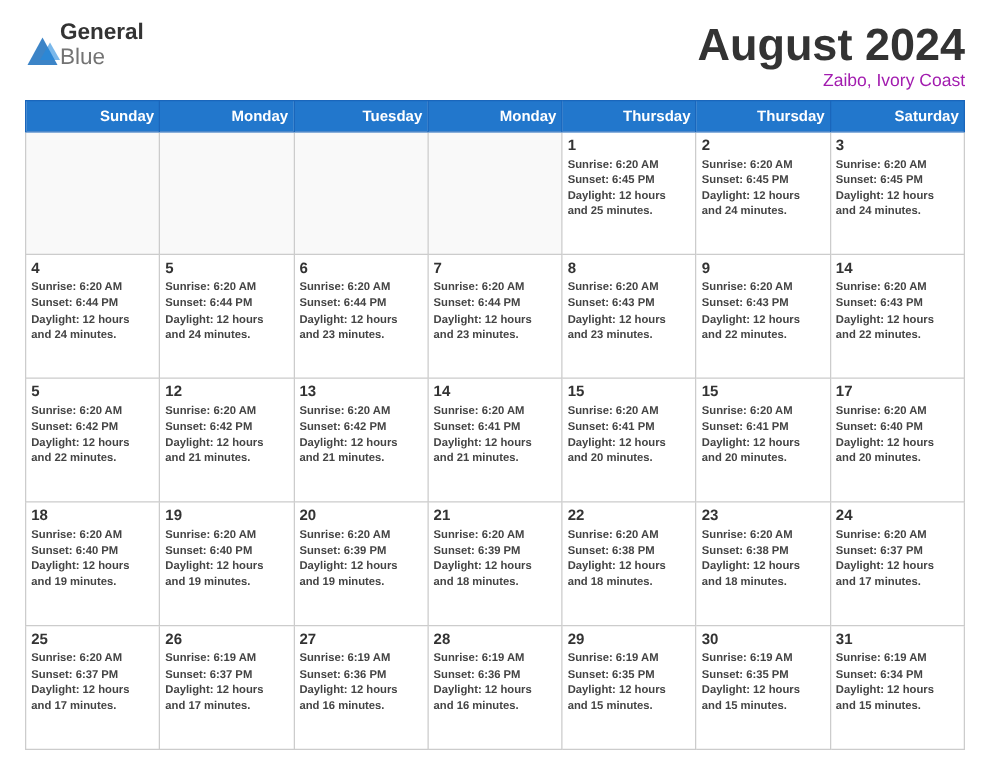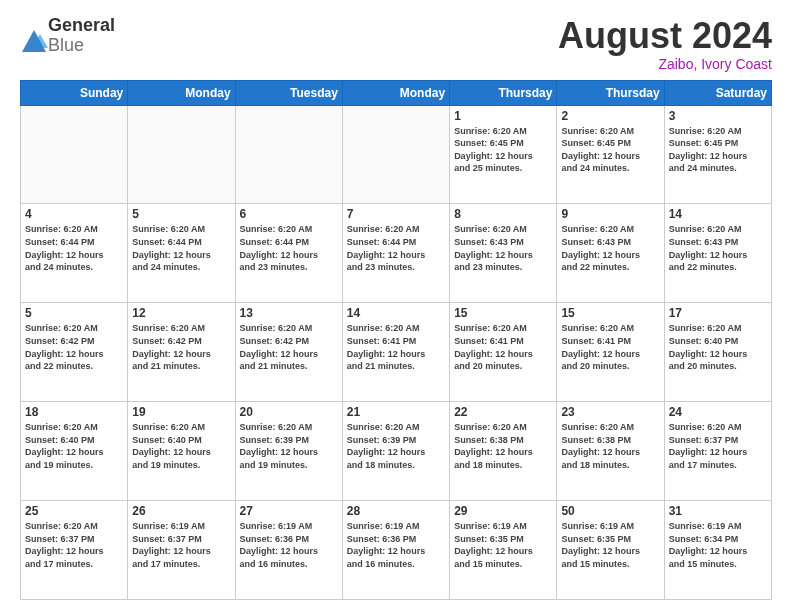--- a/index.html
+++ b/index.html
@@ -351,21 +351,21 @@
 and 16 minutes.</div>
           </td>
           <td>
             <span class="day-number">29</span>
             <div class="day-info" style="white-space: pre-line;">Sunrise: 6:19 AM
 Sunset: 6:35 PM
 Daylight: 12 hours
 and 15 minutes.</div>
           </td>
           <td>
-            <span class="day-number">50</span>
+            <span class="day-number">30</span>
             <div class="day-info" style="white-space: pre-line;">Sunrise: 6:19 AM
 Sunset: 6:35 PM
 Daylight: 12 hours
 and 15 minutes.</div>
           </td>
           <td>
             <span class="day-number">31</span>
             <div class="day-info" style="white-space: pre-line;">Sunrise: 6:19 AM
 Sunset: 6:34 PM
 Daylight: 12 hours

